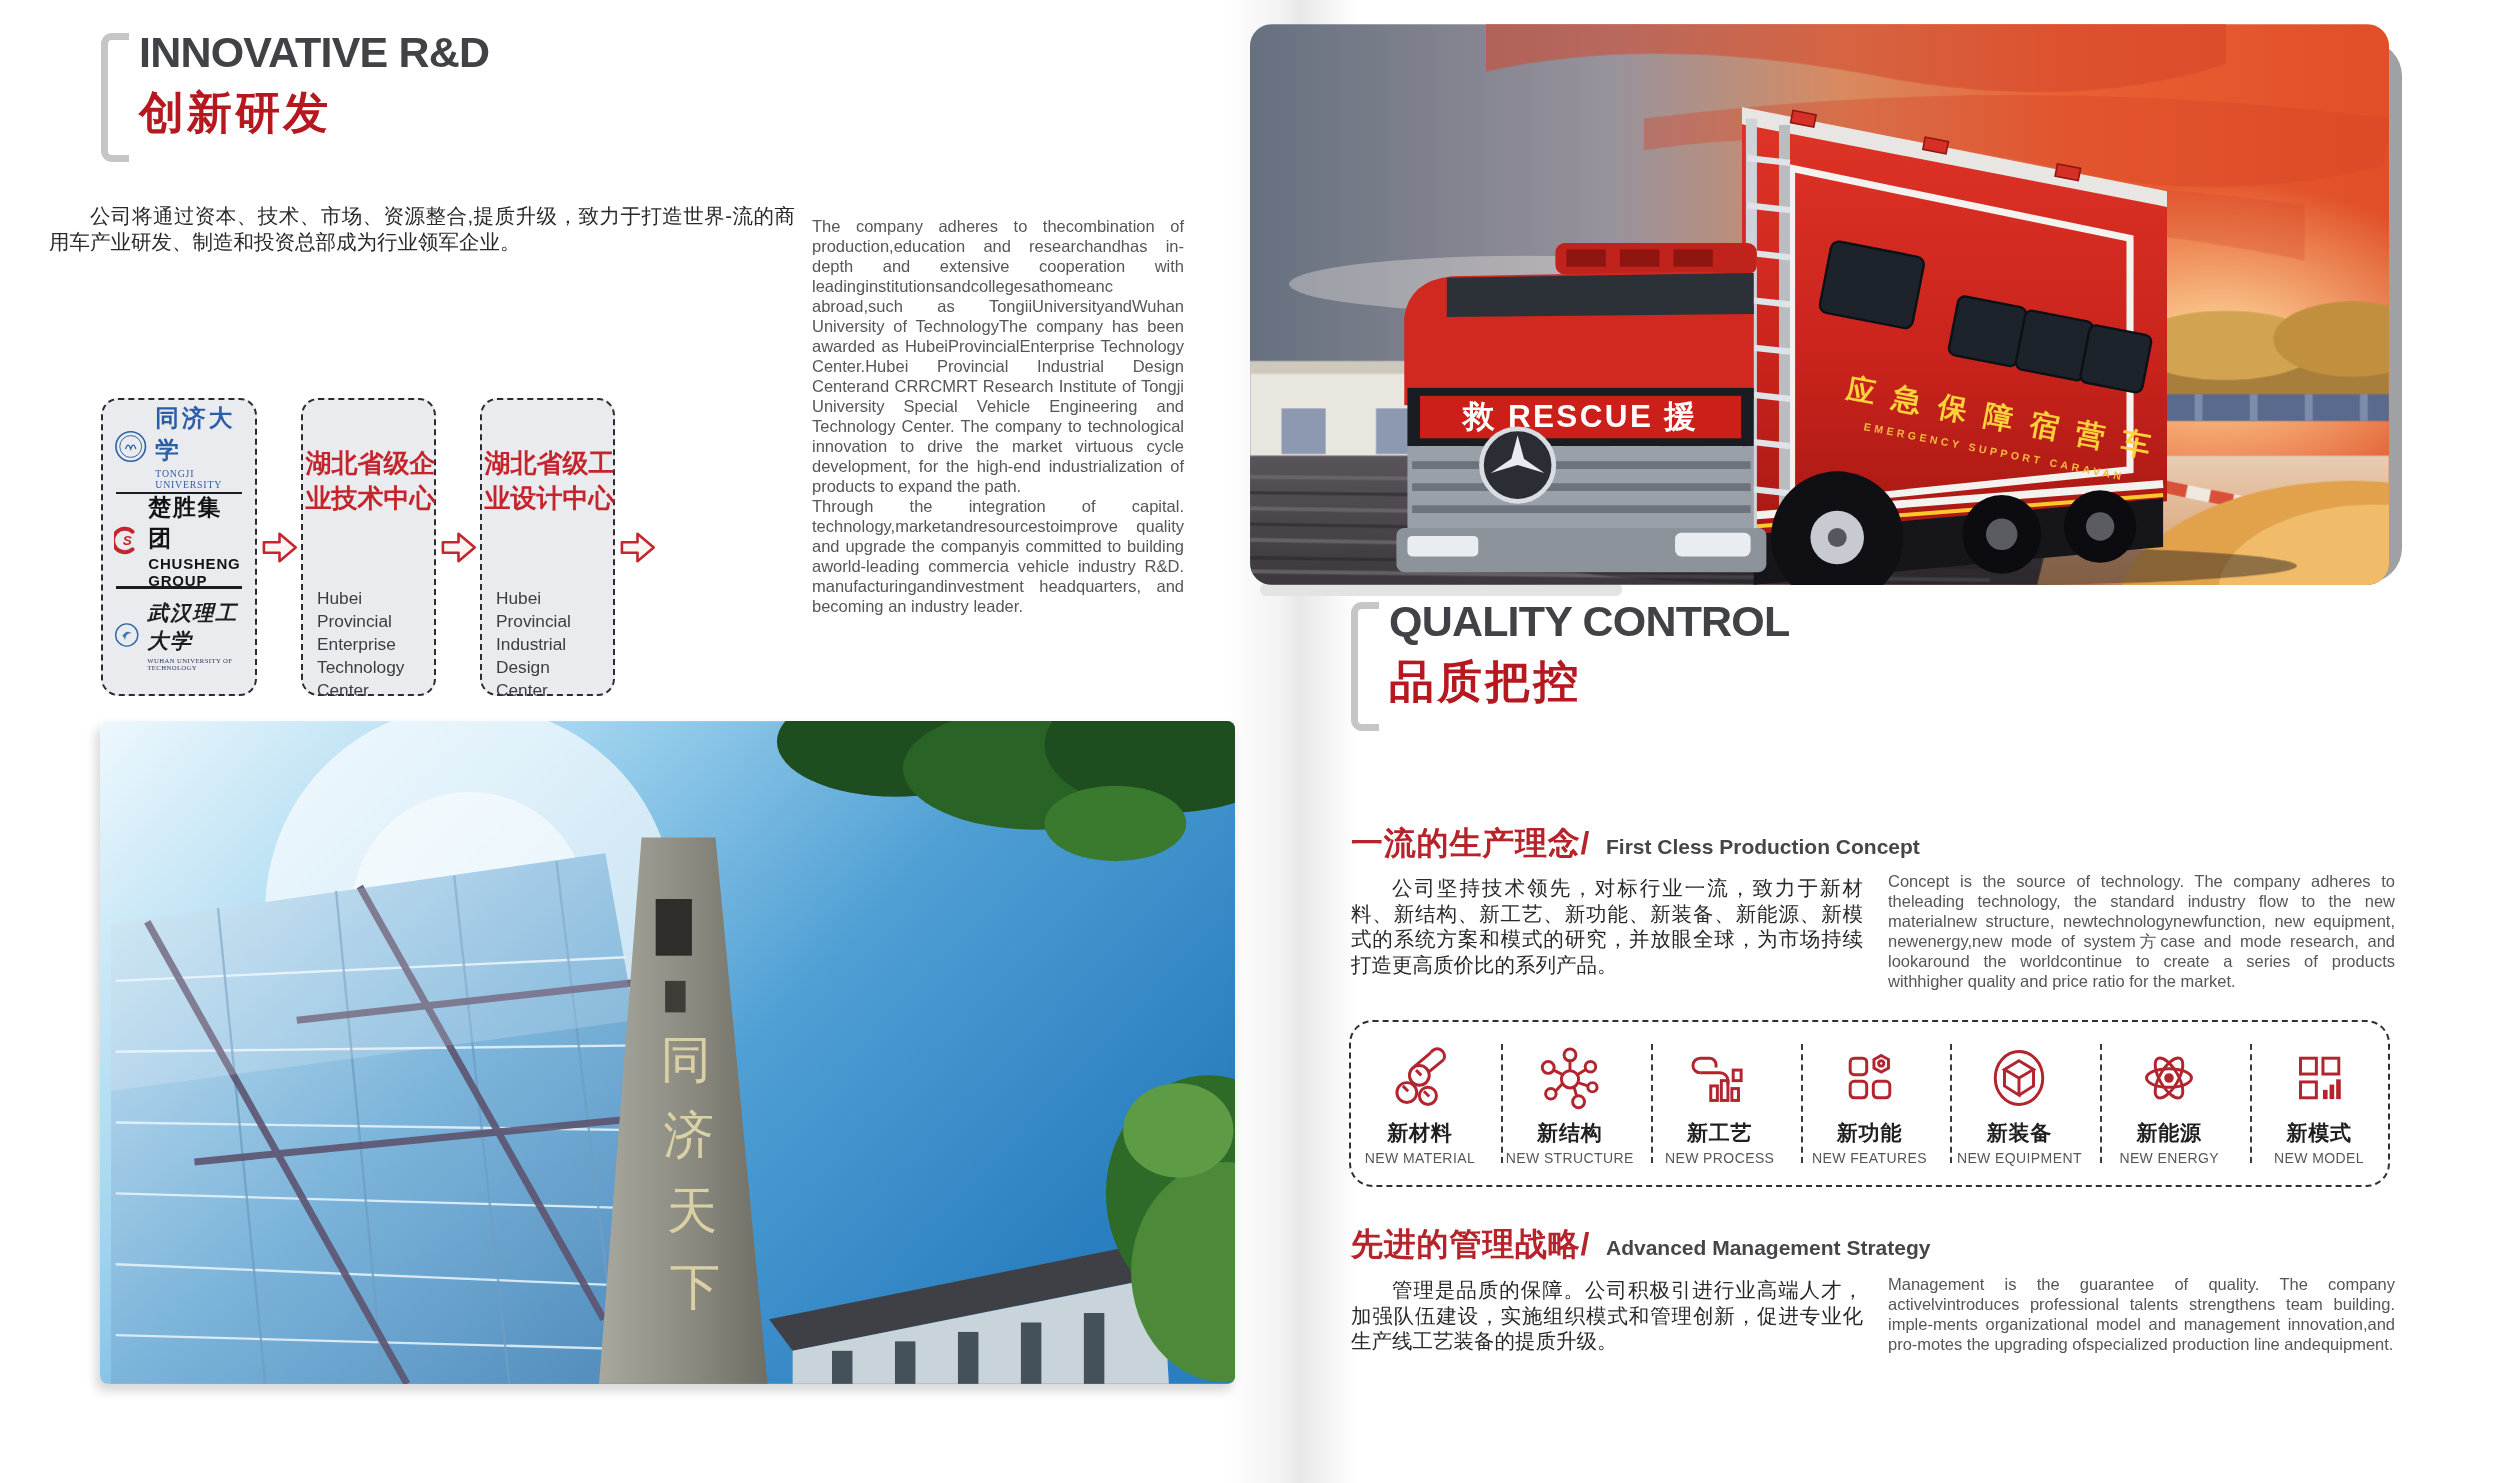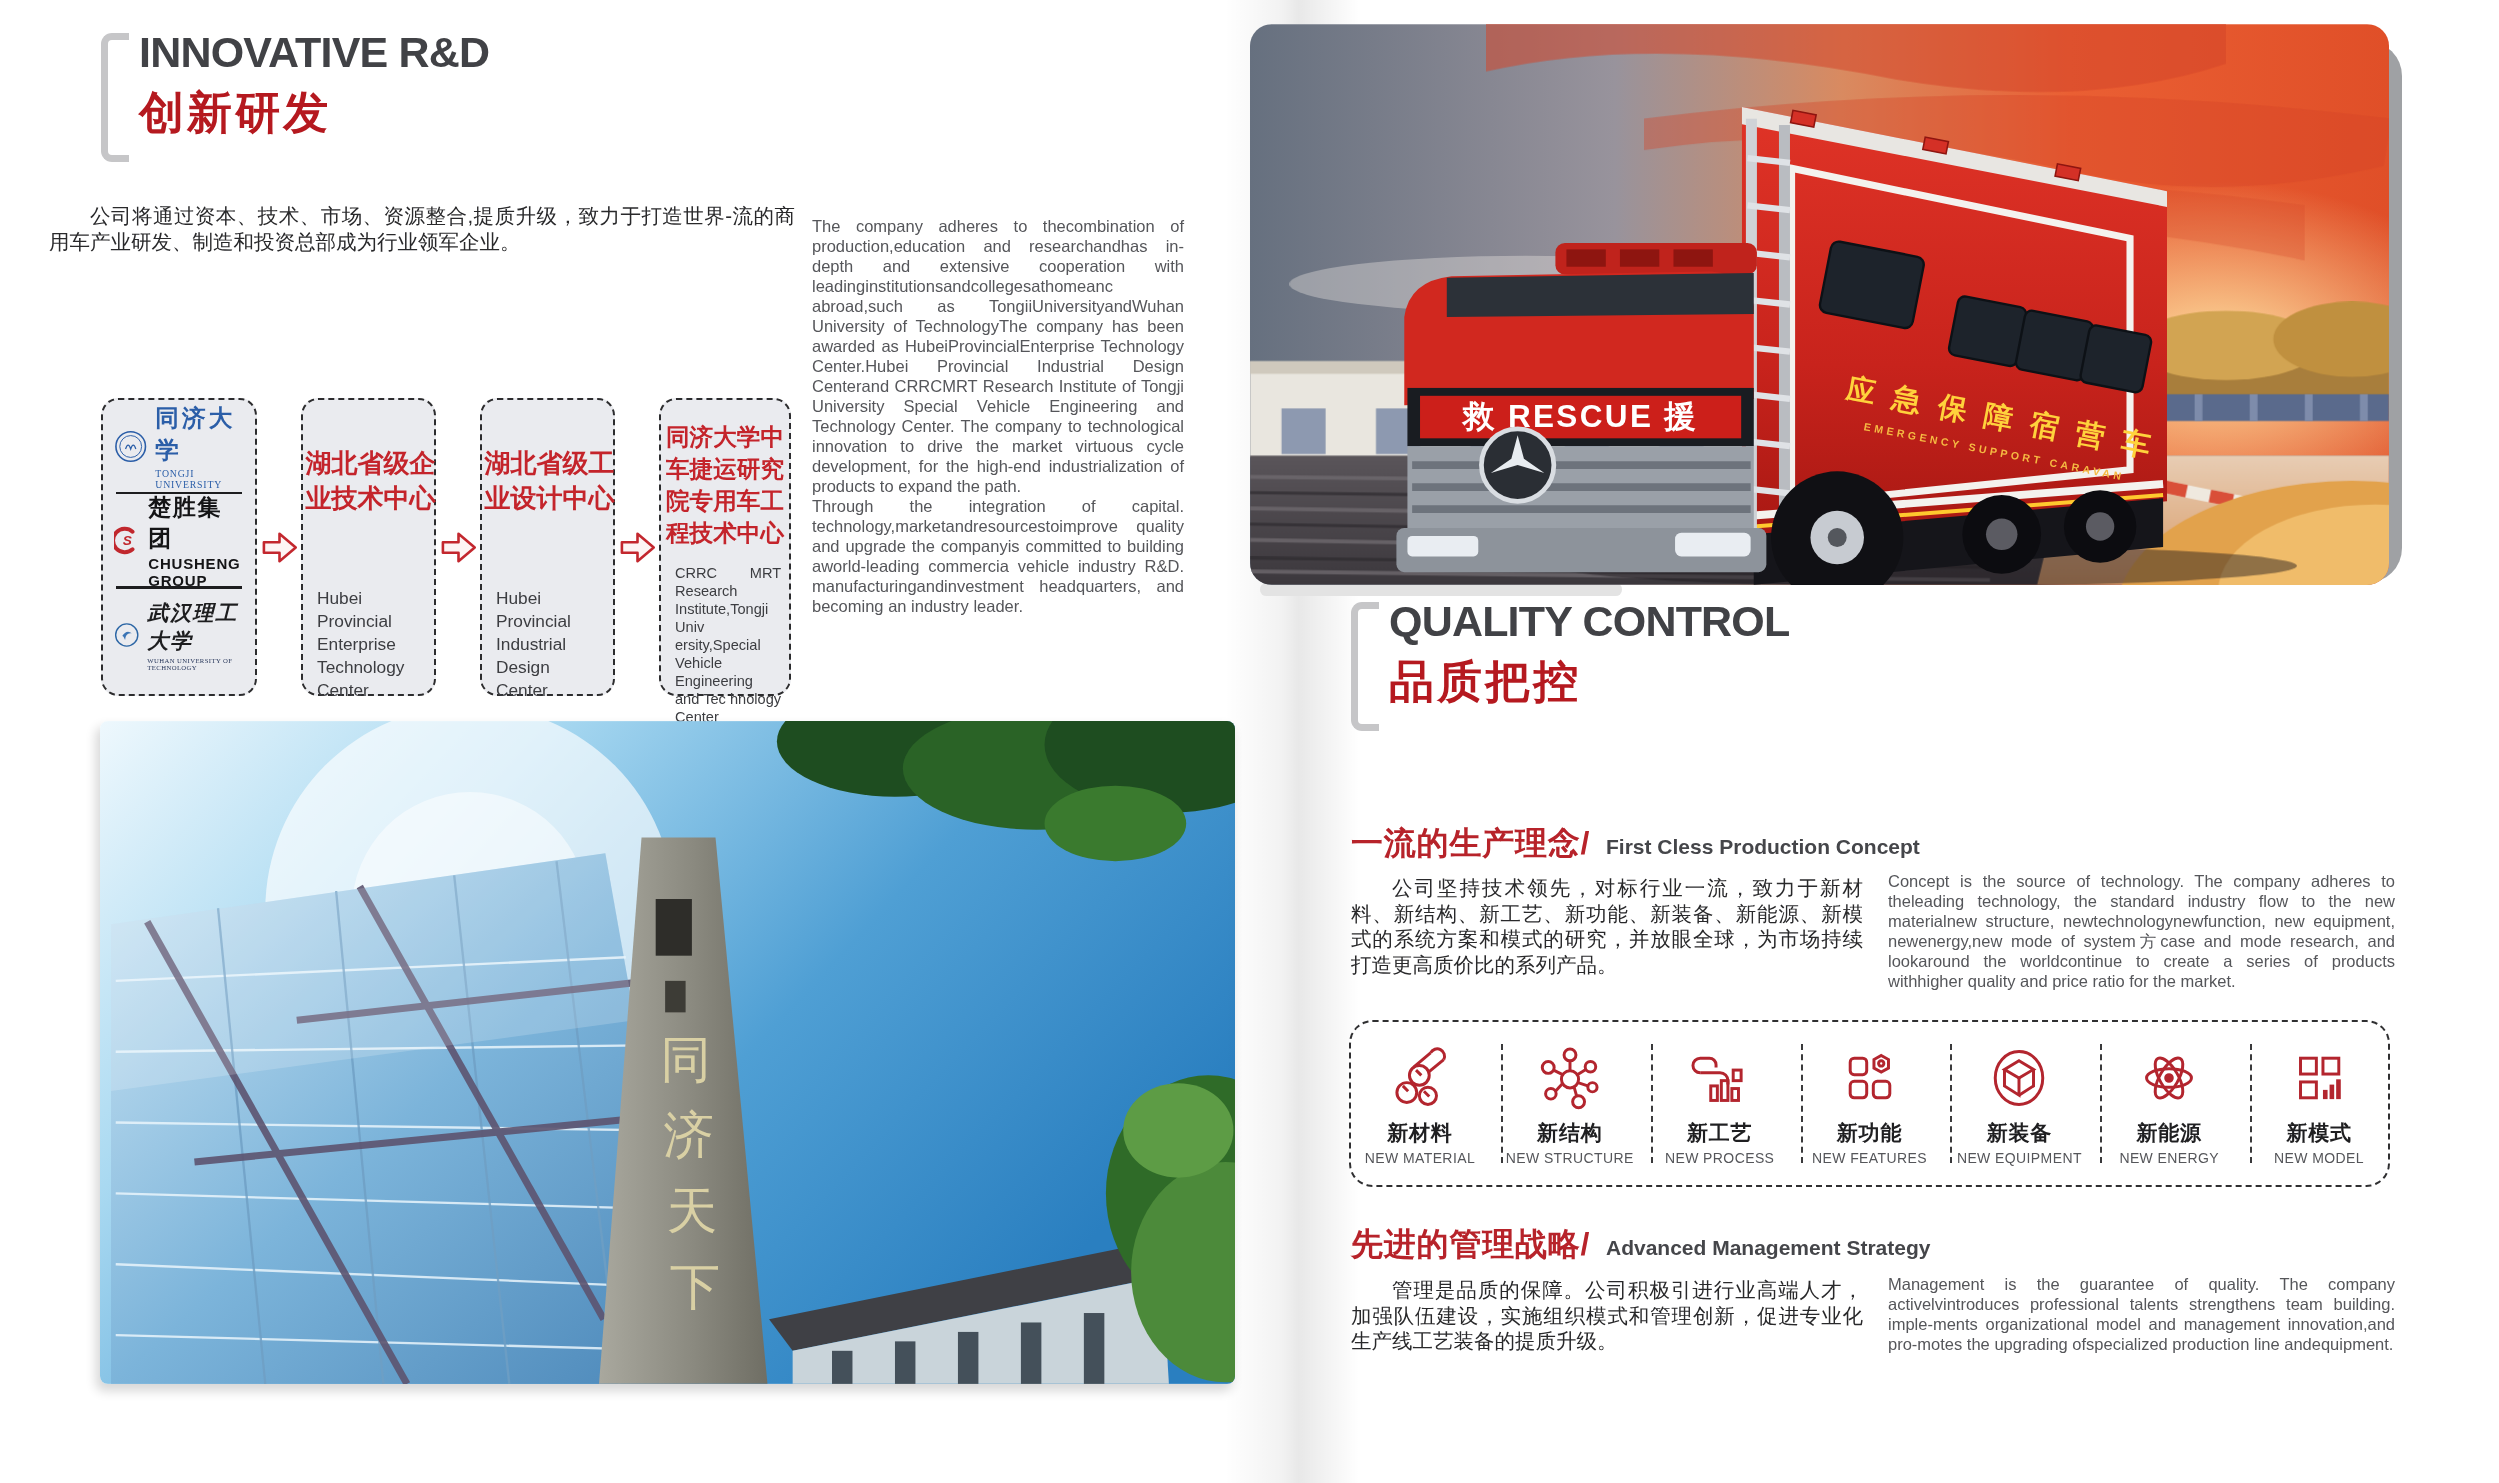--- a/index.html
+++ b/index.html
@@ -131,24 +131,20 @@
     <div class="ftitle">湖北省级工业设计中心</div>
     <div class="fsub">Hubei Provincial Industrial Design Center</div>
   </div>
 
   <div class="farrow">
     <svg width="39" height="41" viewBox="0 0 60 60">
         <polygon points="6,22 30,22 30,9 55,30 30,51 30,38 6,38" fill="#fdf4f4" stroke="#c3272e" stroke-width="4" stroke-linejoin="round"></polygon>
       </svg>
   </div>
 
-  <div class="fbox fbox4" style="width:132px;">
-    <div class="ftitle">同济大学中车捷运研究院专用车工程技术中心</div>
-    <div class="fsub">CRRC MRT Research Institute,Tongji Univ ersity,Special Vehicle Engineering and Tec hnology Center</div>
-  </div>
 </div>
 
 <div class="abs en-col" style="left:812px;top:216px;width:372px;">
   <p>The company adheres to thecombination of production,education and researchandhas in-depth and extensive cooperation with leadinginstitutionsandcollegesathomeanc abroad,such as TongiiUniversityandWuhan University of TechnologyThe company has been awarded as HubeiProvincialEnterprise Technology Center.Hubei Provincial Industrial Design Centerand CRRCMRT Research Institute of Tongji University Special Vehicle Engineering and Technology Center. The company to technological innovation to drive the market virtuous cycle development, for the high-end industrialization of products to expand the path.</p>
   <p>Through the integration of capital. technology,marketandresourcestoimprove quality and upgrade the companyis committed to building aworld-leading commercia vehicle industry R&amp;D. manufacturingandinvestment headquarters, and becoming an industry leader.</p>
 </div>
 
 <div class="abs photo-card" style="left:100px;top:721px;width:1135px;height:663px;box-shadow:-3.9px 6.3px 11px rgba(0,0,0,.16);">
   <svg width="1135" height="663" viewBox="0 0 1442 842">
     <defs>

